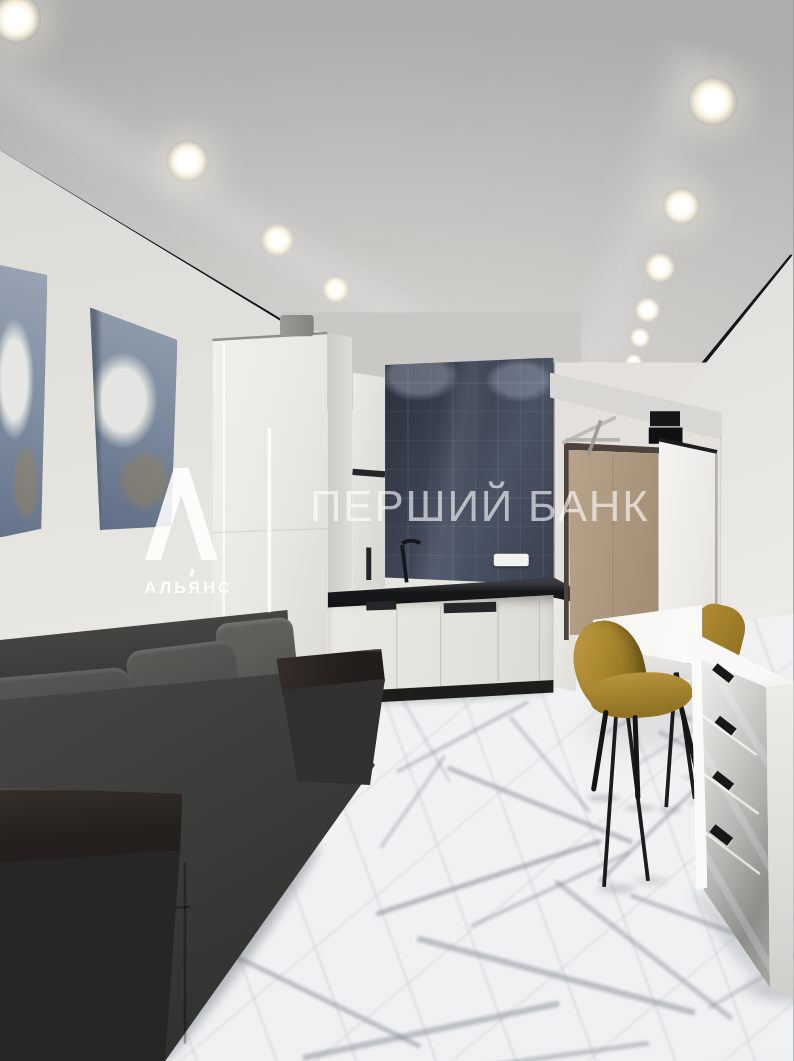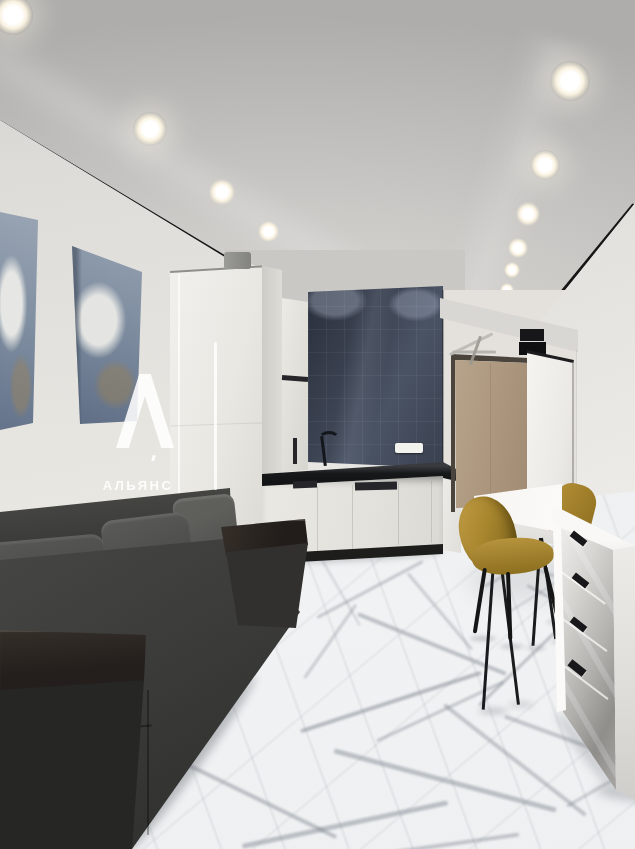--- a/index.html
+++ b/index.html
@@ -286,17 +286,18 @@
                 clip-path:polygon(0 0,146px 5px,144px 52px,0 64px);
                 background:linear-gradient(175deg,#352f2a 0%,#241f1c 60%);
                 box-shadow:inset 0 2px 1px rgba(150,140,128,.3);"></div>
     <div style="left:0;top:680px;width:144px;height:169px;
                 clip-path:polygon(0 10px,144px 0,132px 169px,0 169px);background:#262625;"></div>
   </div>
 
   <div style="left:0;top:0;width:635px;height:849px;pointer-events:none;">
     <div class="wm-logo" style="left:116px;top:374px;width:58px;height:74px;"></div>
     <div style="left:152px;top:455px;width:2.5px;height:6px;background:rgba(255,255,255,.85);transform:rotate(18deg);"></div>
-    <div class="wm-name" style="left:90px;top:462px;width:96px;margin-top:16px;">АЛЬЯНС</div>
+    <div class="wm-name" style="left:103px;top:462px;width:96px;">АЛЬЯНС</div>
     <div class="wm-div" style="left:214px;top:342px;width:2.5px;height:148px;"></div>
+    <div class="wm" style="left:248px;top:388px;font-size:35px;font-weight:500;letter-spacing:1.5px;">ПЕРШИЙ БАНК</div>
   </div>
 
 </div>
 
 </body></html>

